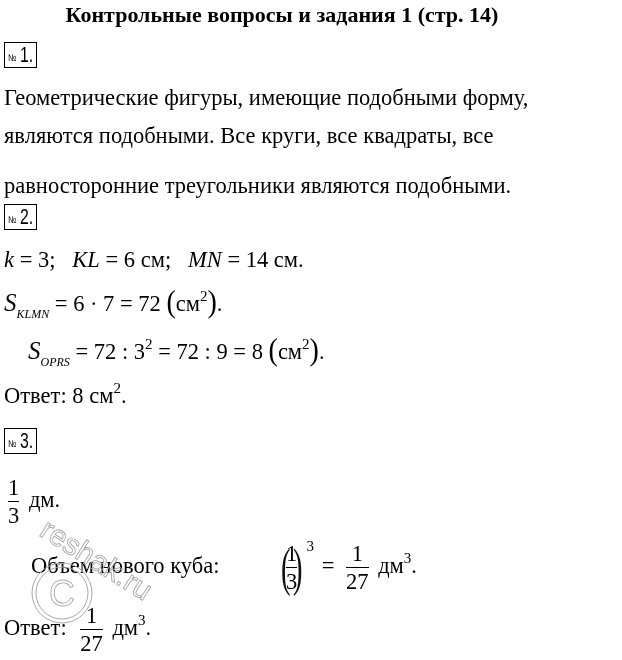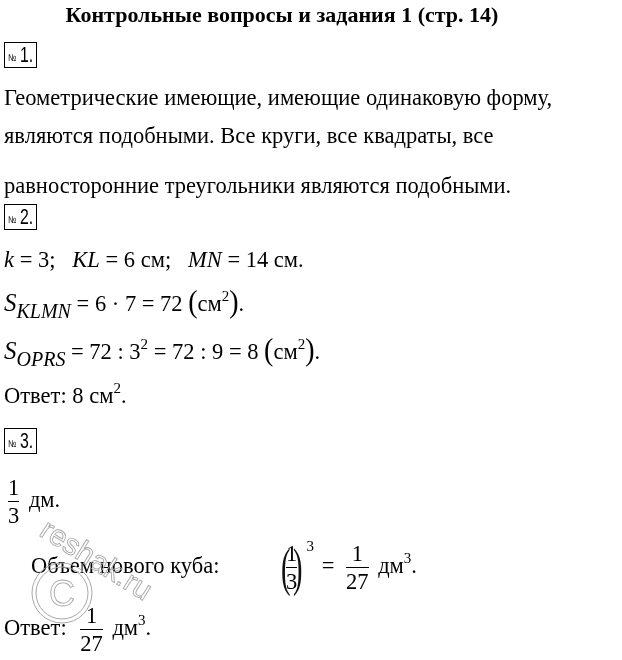--- a/index.html
+++ b/index.html
@@ -49,21 +49,21 @@
       display: inline-block;
       margin-right: -6px;
     }
     .text {
       font-size: 22.5px;
       line-height: 28px;
       left: 4px;
     }
     .it { font-style: italic; }
     .sub {
-      font-size: 20px;
+      font-size: 12px;
       font-style: italic;
       position: relative;
       top: 7px;
     }
     .sup {
       font-size: 15px;
       position: relative;
       top: -10px;
     }
     .paren {
@@ -107,40 +107,40 @@
   </style>
 </head>
 <body>
 
 <div class="abs title">Контрольные вопросы и задания 1 (стр. 14)</div>
 
 <div class="abs badge" style="left:4px; top:42px;">
   <span class="no">№</span>
   <span class="num">1.</span>
 </div>
-<div class="abs text" style="top:84px;">Геометрические имеющие, имеющие одинаковую форму,</div>
+<div class="abs text" style="top:84px;">Геометрические фигуры, имеющие подобными форму,</div>
 <div class="abs text" style="top:122px;">являются подобными. Все круги, все квадраты, все</div>
 <div class="abs text" style="top:172px;">равносторонние треугольники являются подобными.</div>
 
 <div class="abs badge" style="left:4px; top:204px;">
   <span class="no">№</span>
   <span class="num">2.</span>
 </div>
 
 <div class="abs text" style="top:246px;">
   <span class="it">k</span><span> = 3;</span>&nbsp;&nbsp;
   <span class="it">KL</span><span> = 6 см;</span>&nbsp;&nbsp;
   <span class="it">MN</span><span> = 14 см.</span>
 </div>
 
 <div class="abs text" style="top:288px;">
   <span class="it" style="font-size:25px;">S</span><span class="sub">KLMN</span><span> = 6 · 7 = 72 </span><span class="paren">(</span><span>см</span><span class="sup">2</span><span class="paren">)</span><span>.</span>
 </div>
 
-<div class="abs text" style="top:336px;">
+<div class="abs text" style="top:336px;margin-left:24px;">
   <span class="it" style="font-size:25px;">S</span><span class="sub">OPRS</span><span> = 72 : 3</span><span class="sup">2</span><span> = 72 : 9 = 8 </span><span class="paren">(</span><span>см</span><span class="sup">2</span><span class="paren">)</span><span>.</span>
 </div>
 
 <div class="abs text" style="top:382px;">
   <span>Ответ:</span><span> 8 см</span><span class="sup">2</span><span>.</span>
 </div>
 
 <div class="abs badge" style="left:4px; top:428px;">
   <span class="no">№</span>
   <span class="num">3.</span>

